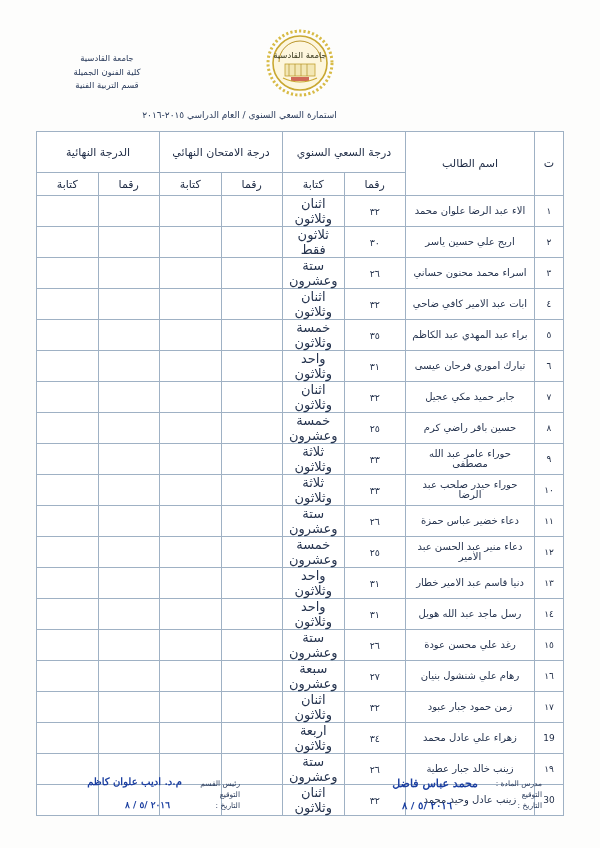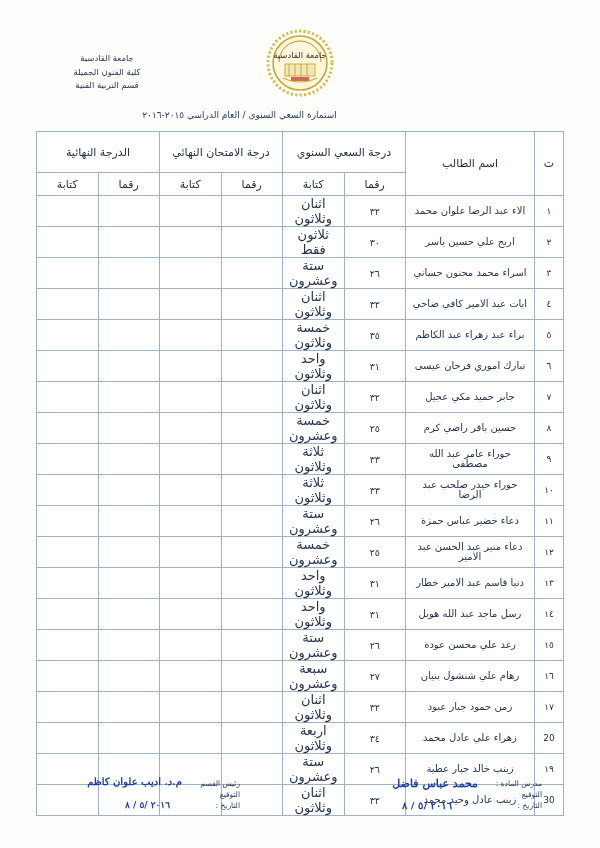--- a/index.html
+++ b/index.html
@@ -256,21 +256,21 @@
           <td class="cell-name col-name">ابات عبد الامير كافي ضاحي</td>
           <td class="cell-num col-num">٣٢</td>
           <td class="cell-words col-words">اثنان وثلاثون</td>
           <td class="cell-num col-num cell-blank"></td>
           <td class="cell-words col-words cell-blank"></td>
           <td class="cell-num col-num cell-blank"></td>
           <td class="cell-words col-words cell-blank"></td>
         </tr>
         <tr class="data-row">
           <td class="cell-seq col-seq">٥</td>
-          <td class="cell-name col-name">براء عبد زهراء عبد الكاظم</td>
+          <td class="cell-name col-name">براء عبد المهدي عبد الكاظم</td>
           <td class="cell-num col-num">٣٥</td>
           <td class="cell-words col-words">خمسة وثلاثون</td>
           <td class="cell-num col-num cell-blank"></td>
           <td class="cell-words col-words cell-blank"></td>
           <td class="cell-num col-num cell-blank"></td>
           <td class="cell-words col-words cell-blank"></td>
         </tr>
         <tr class="data-row">
           <td class="cell-seq col-seq">٦</td>
           <td class="cell-name col-name">تبارك اموري فرحان عيسى</td>
@@ -385,21 +385,21 @@
           <td class="cell-seq col-seq">١٧</td>
           <td class="cell-name col-name">زمن حمود جبار عبود</td>
           <td class="cell-num col-num">٣٢</td>
           <td class="cell-words col-words">اثنان وثلاثون</td>
           <td class="cell-num col-num cell-blank"></td>
           <td class="cell-words col-words cell-blank"></td>
           <td class="cell-num col-num cell-blank"></td>
           <td class="cell-words col-words cell-blank"></td>
         </tr>
         <tr class="data-row">
-          <td class="cell-seq col-seq">20</td>
+          <td class="cell-seq col-seq">19</td>
           <td class="cell-name col-name">زهراء علي عادل محمد</td>
           <td class="cell-num col-num">٣٤</td>
           <td class="cell-words col-words">اربعة وثلاثون</td>
           <td class="cell-num col-num cell-blank"></td>
           <td class="cell-words col-words cell-blank"></td>
           <td class="cell-num col-num cell-blank"></td>
           <td class="cell-words col-words cell-blank"></td>
         </tr>
         <tr class="data-row">
           <td class="cell-seq col-seq">١٩</td>

